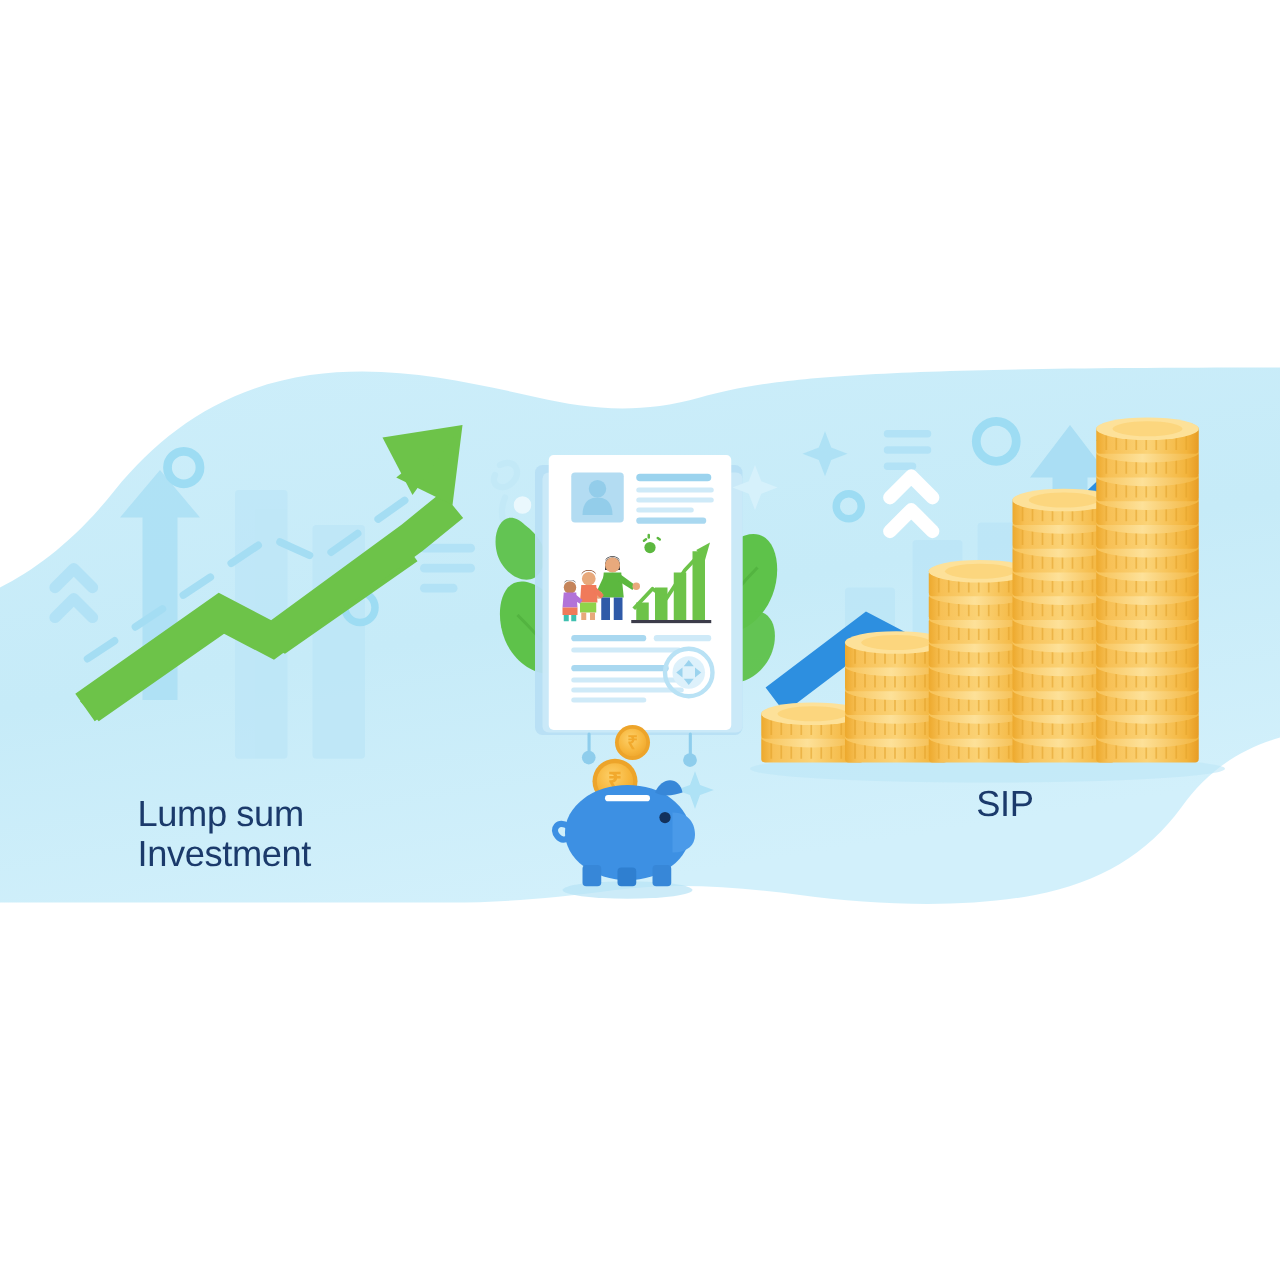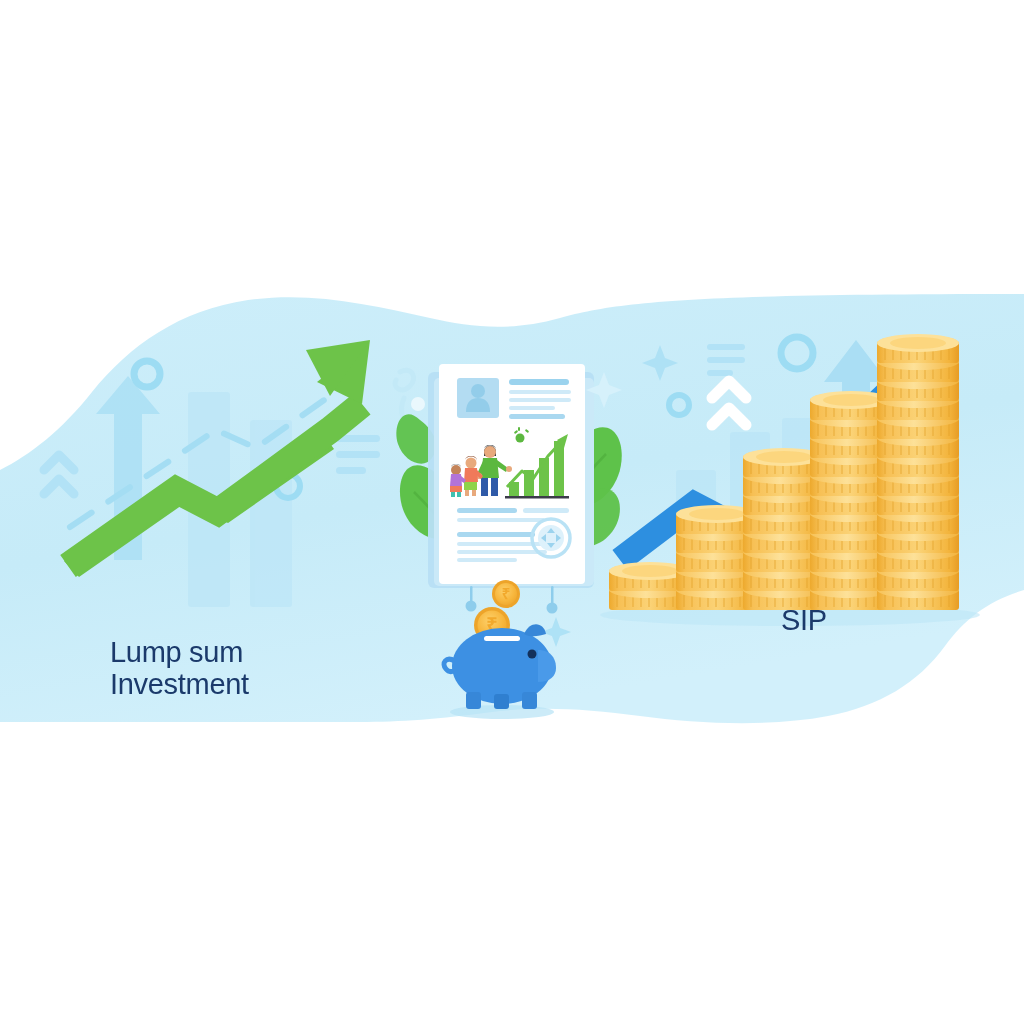--- a/index.html
+++ b/index.html
@@ -31,21 +31,21 @@
     line-height: 1.12;
     white-space: pre-line;
   }
   #label-lumpsum {
     left: 110px;
     top: 636px;
     font-size: 29px;
   }
   #label-sip {
     left: 781px;
-    top: 604px;
+    top: 628px;
     font-size: 29px;
   }
 </style>
 </head>
 <body>
 
 <div id="stage">
 
   <svg class="layer" viewBox="0 0 1024 1024" width="1024" height="1024">
     <defs>

